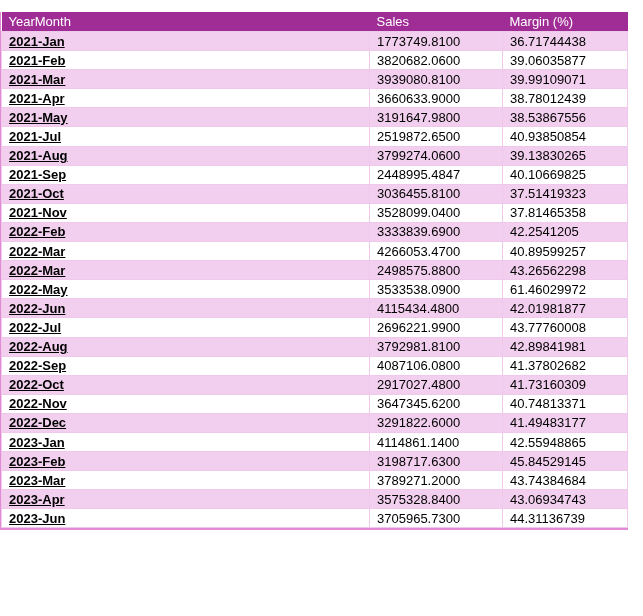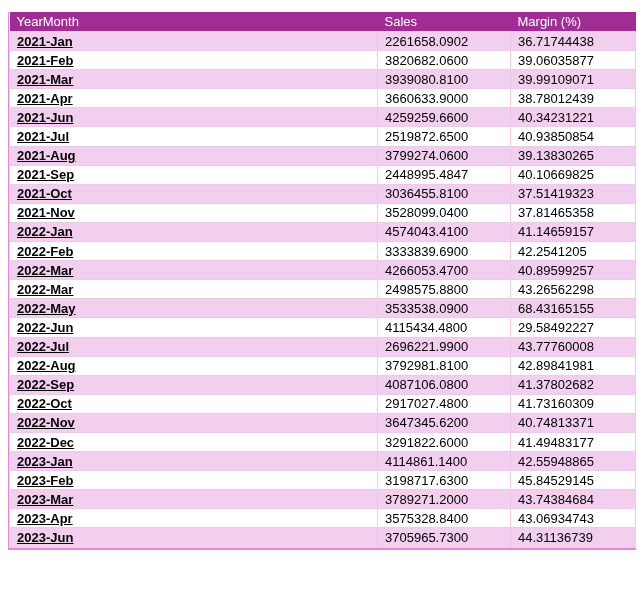--- a/index.html
+++ b/index.html
@@ -5,21 +5,21 @@
   html, body {
     margin: 0;
     padding: 0;
     background: #ffffff;
     width: 643px;
     height: 616px;
     font-family: "Liberation Sans", sans-serif;
   }
   .table-wrap {
     position: absolute;
-    left: 8px;
+    left: 0;
     top: 12px;
     width: 628px;
     border-left: 1px solid var(--outer-border);
     border-right: 1px solid var(--outer-border);
     border-bottom: 2px solid var(--outer-border);
     box-sizing: border-box;
   }
   table.data-table {
     width: 100%;
     border-collapse: collapse;
@@ -70,42 +70,42 @@
     <thead>
       <tr>
         <th>YearMonth</th>
         <th class="bold">Sales</th>
         <th class="bold">Margin (%)</th>
       </tr>
     </thead>
     <tbody id="tbody">
         <tr>
           <td class="ym">2021-Jan</td>
-          <td class="sales">2261658.0902</td>
+          <td class="sales">1773749.8100</td>
           <td class="margin">36.71744438</td>
         </tr>
         <tr>
           <td class="ym">2021-Feb</td>
           <td class="sales">3820682.0600</td>
           <td class="margin">39.06035877</td>
         </tr>
         <tr>
           <td class="ym">2021-Mar</td>
           <td class="sales">3939080.8100</td>
           <td class="margin">39.99109071</td>
         </tr>
         <tr>
           <td class="ym">2021-Apr</td>
           <td class="sales">3660633.9000</td>
           <td class="margin">38.78012439</td>
         </tr>
         <tr>
-          <td class="ym">2021-Jun</td>
-          <td class="sales">4259259.6600</td>
-          <td class="margin">40.34231221</td>
+          <td class="ym">2021-May</td>
+          <td class="sales">3191647.9800</td>
+          <td class="margin">38.53867556</td>
         </tr>
         <tr>
           <td class="ym">2021-Jul</td>
           <td class="sales">2519872.6500</td>
           <td class="margin">40.93850854</td>
         </tr>
         <tr>
           <td class="ym">2021-Aug</td>
           <td class="sales">3799274.0600</td>
           <td class="margin">39.13830265</td>
@@ -119,48 +119,43 @@
           <td class="ym">2021-Oct</td>
           <td class="sales">3036455.8100</td>
           <td class="margin">37.51419323</td>
         </tr>
         <tr>
           <td class="ym">2021-Nov</td>
           <td class="sales">3528099.0400</td>
           <td class="margin">37.81465358</td>
         </tr>
         <tr>
-          <td class="ym">2022-Jan</td>
-          <td class="sales">4574043.4100</td>
-          <td class="margin">41.14659157</td>
-        </tr>
-        <tr>
           <td class="ym">2022-Feb</td>
           <td class="sales">3333839.6900</td>
           <td class="margin">42.2541205</td>
         </tr>
         <tr>
           <td class="ym">2022-Mar</td>
           <td class="sales">4266053.4700</td>
           <td class="margin">40.89599257</td>
         </tr>
         <tr>
           <td class="ym">2022-Mar</td>
           <td class="sales">2498575.8800</td>
           <td class="margin">43.26562298</td>
         </tr>
         <tr>
           <td class="ym">2022-May</td>
           <td class="sales">3533538.0900</td>
-          <td class="margin">68.43165155</td>
+          <td class="margin">61.46029972</td>
         </tr>
         <tr>
           <td class="ym">2022-Jun</td>
           <td class="sales">4115434.4800</td>
-          <td class="margin">29.58492227</td>
+          <td class="margin">42.01981877</td>
         </tr>
         <tr>
           <td class="ym">2022-Jul</td>
           <td class="sales">2696221.9900</td>
           <td class="margin">43.77760008</td>
         </tr>
         <tr>
           <td class="ym">2022-Aug</td>
           <td class="sales">3792981.8100</td>
           <td class="margin">42.89841981</td>

